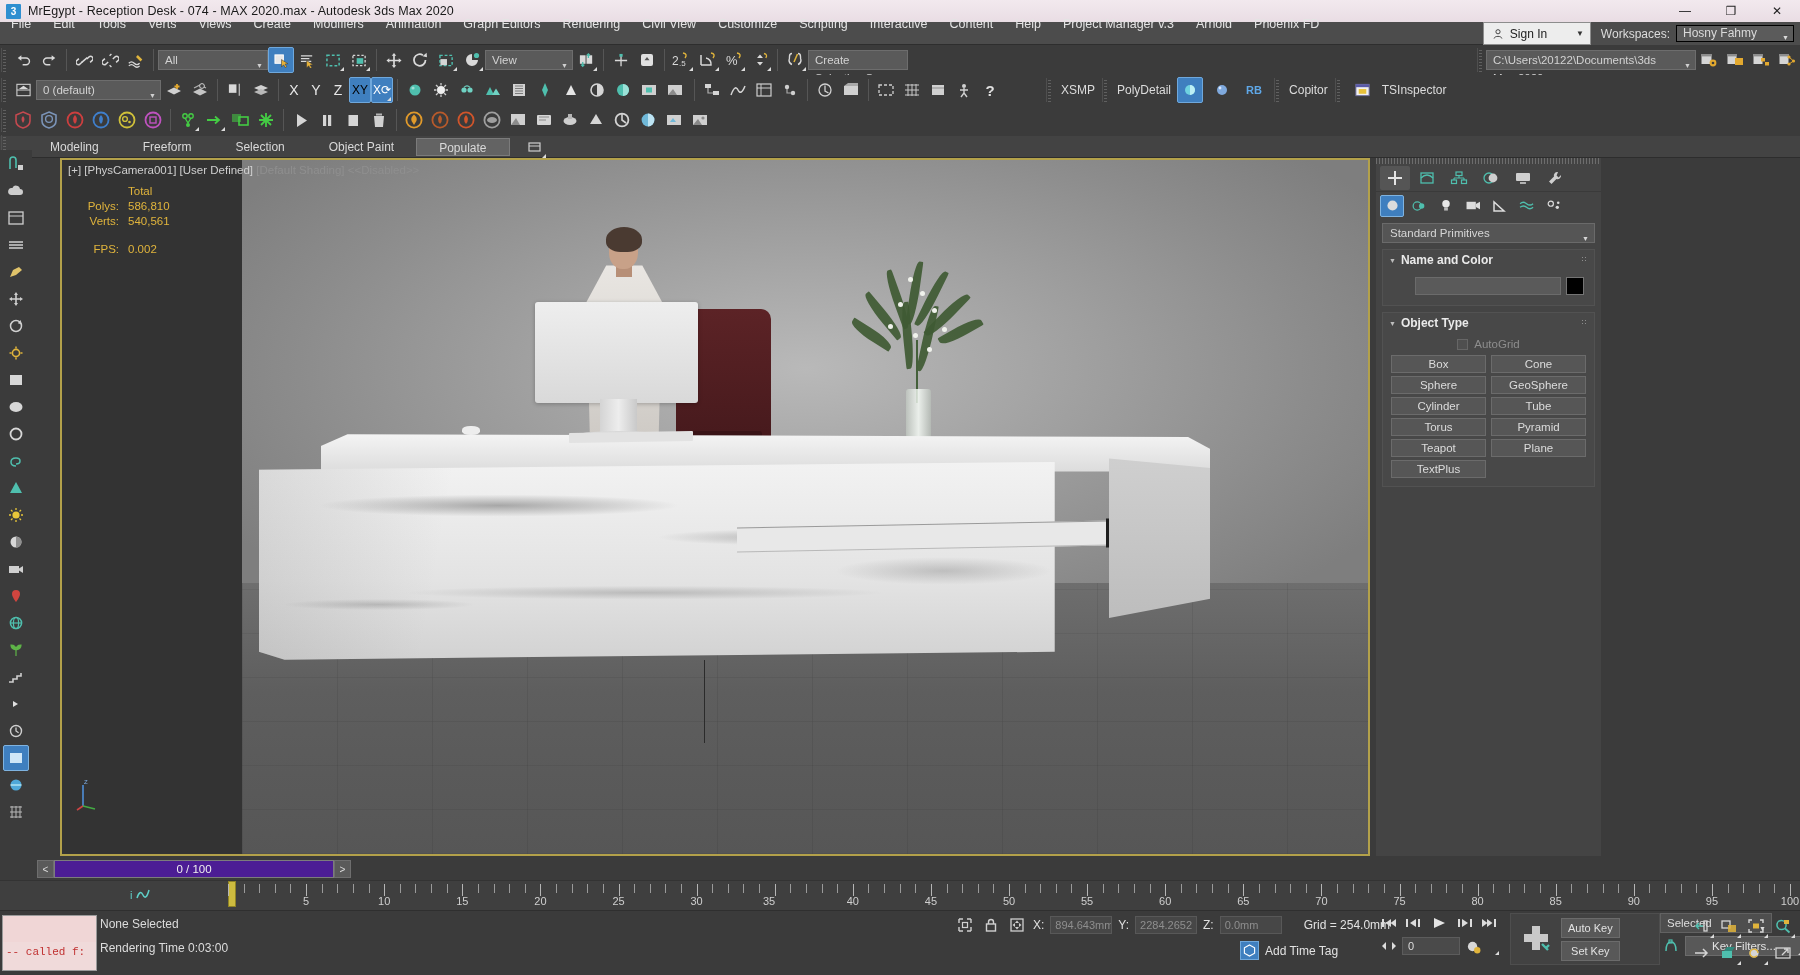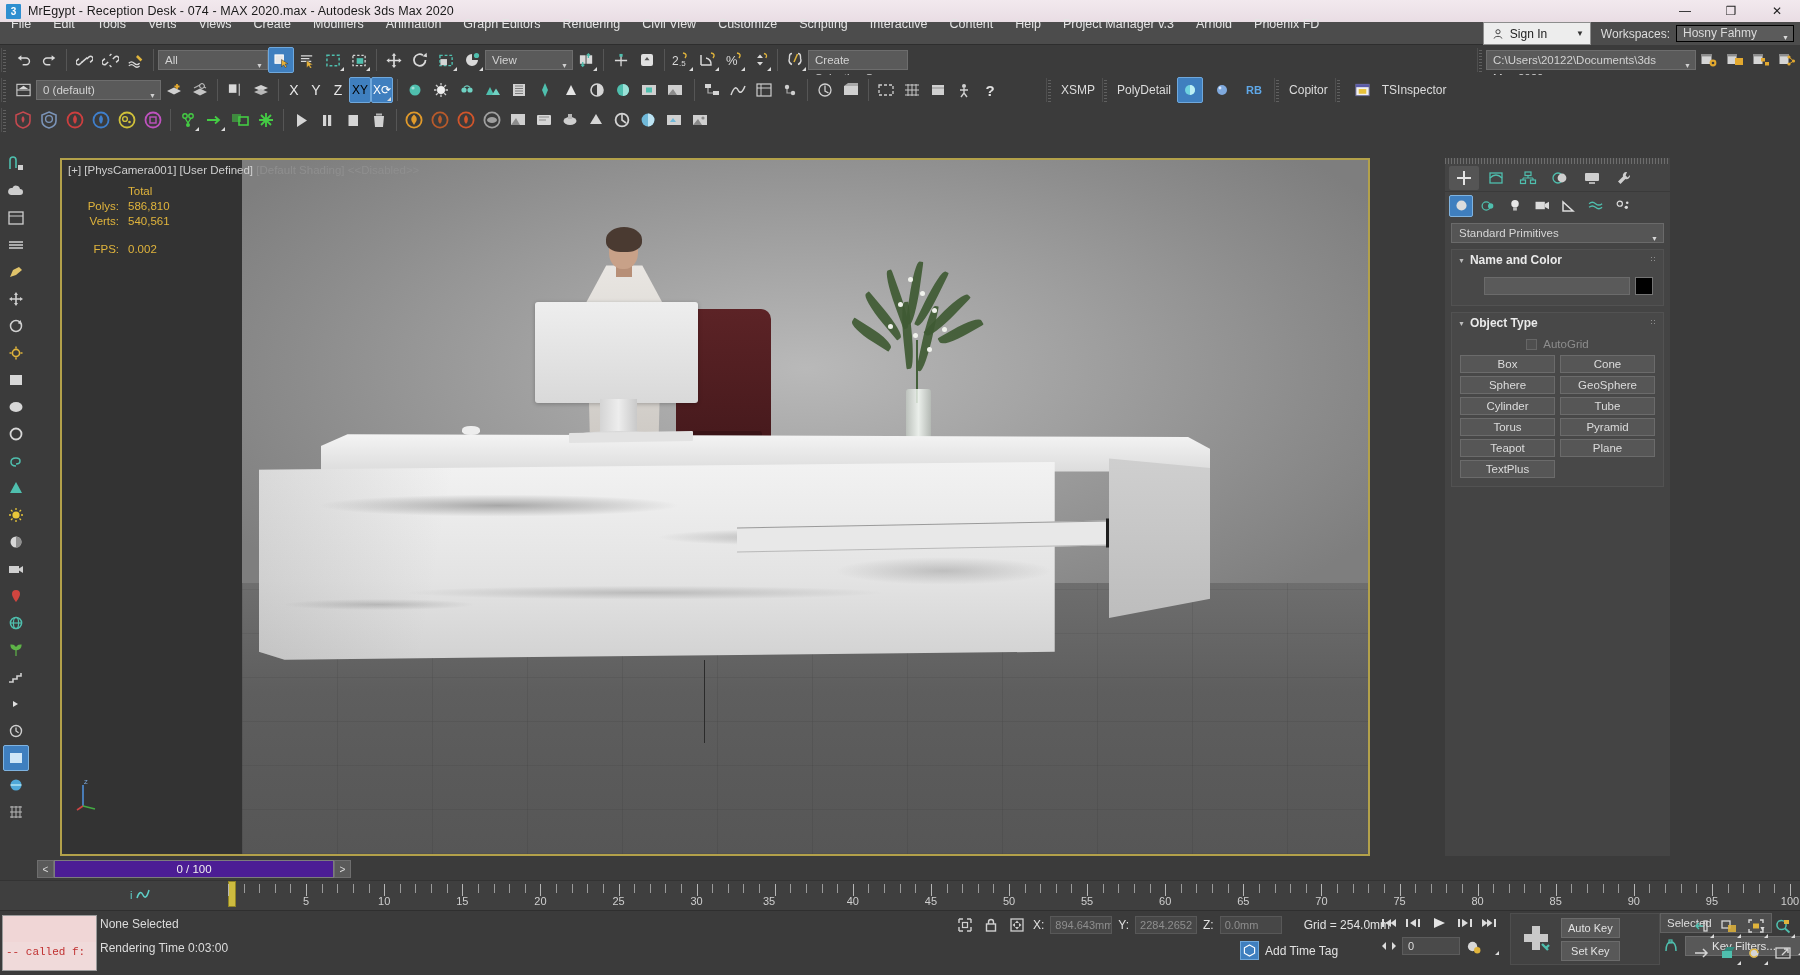--- a/index.html
+++ b/index.html
@@ -193,21 +193,21 @@
     position: absolute; left: 54.5%; top: 14.5%; width: 11%; height: 20%;
   }
   .leaf { position: absolute; background: #3f5a33; border-radius: 60% 5% 60% 5%; opacity: .92; }
   .flower { position: absolute; width: 5px; height: 5px; background: #f0f2ec; border-radius: 50%; }
   .axis-gizmo { position: absolute; left: 11px; bottom: 42px; width: 36px; height: 36px; z-index: 6; }
   .vase-stem { position: absolute; left: 59.9%; top: 26%; width: 2px; height: 9%; background: #44603a; }
   .pole { position: absolute; left: 41%; top: 72%; width: 1px; height: 12%; background: #2b2b2b; }
 
   
   .cmdpanel {
-    position: absolute; top: 158px; left: 1445px; width: 225px; height: 698px; background: #444444;
+    position: absolute; top: 158px; left: 1376px; width: 225px; height: 698px; background: #444444;
   }
   .cp-grip { height: 6px; background-image: repeating-linear-gradient(90deg,#6d6d6d 0 1px,transparent 1px 3px);
              background-size:3px 3px; background-position:0 2px; }
   .cp-tabs { display: flex; align-items: center; height: 28px; padding-left: 4px; gap: 2px;
              border-bottom: 1px solid #3a3a3a; }
   .cp-tab { width: 30px; height: 24px; display: flex; align-items: center; justify-content: center;
             color: #d7d7d7; font-size: 15px; border-radius: 2px; }
   .cp-tab.active { background: #555; }
   .cp-subtabs { display: flex; align-items: center; height: 27px; padding-left: 4px; gap: 3px; }
   .cp-sub { width: 24px; height: 22px; display: flex; align-items: center; justify-content: center;
@@ -938,20 +938,35 @@
     </div>
     <div class="ti">
       <svg width="20" height="20" viewBox="0 0 20 20">
           <rect x="3" y="5" width="14" height="10" fill="#cfcfcf"></rect>
           <path d="M3 15 L8 9 L12 15 Z" fill="#888"></path>
           <circle cx="13" cy="8" r="1.6" fill="#888"></circle>
         </svg>
     </div>
   </div>
 
+  <div class="ribbon">
+    <div class="grip"></div>
+    <div style="width:18px"></div>
+    <div class="rtab">Modeling</div>
+    <div class="rtab">Freeform</div>
+    <div class="rtab">Selection</div>
+    <div class="rtab">Object Paint</div>
+    <div class="rtab active">Populate</div>
+    <div class="ti corner" style="margin-left:12px">
+      <svg width="16" height="14" viewBox="0 0 16 14">
+          <rect x="2" y="3" width="11" height="8" fill="none" stroke="#cfcfcf" stroke-width="1.2"></rect>
+          <path d="M2 6 H13" stroke="#cfcfcf" stroke-width="1"></path>
+        </svg>
+    </div>
+  </div>
 
   <div class="leftcol">
     <div class="lbtn">
         <svg width="18" height="16" viewBox="0 0 18 16">
           <path d="M3 13 V4 a3 3 0 0 1 6 0 V12" fill="none" stroke="#4fbfae" stroke-width="1.6"></path>
           <rect x="11" y="9" width="5" height="5" fill="#cfcfcf"></rect>
         </svg>
       </div>
     <div class="lbtn">
         <svg width="18" height="16" viewBox="0 0 18 16">

